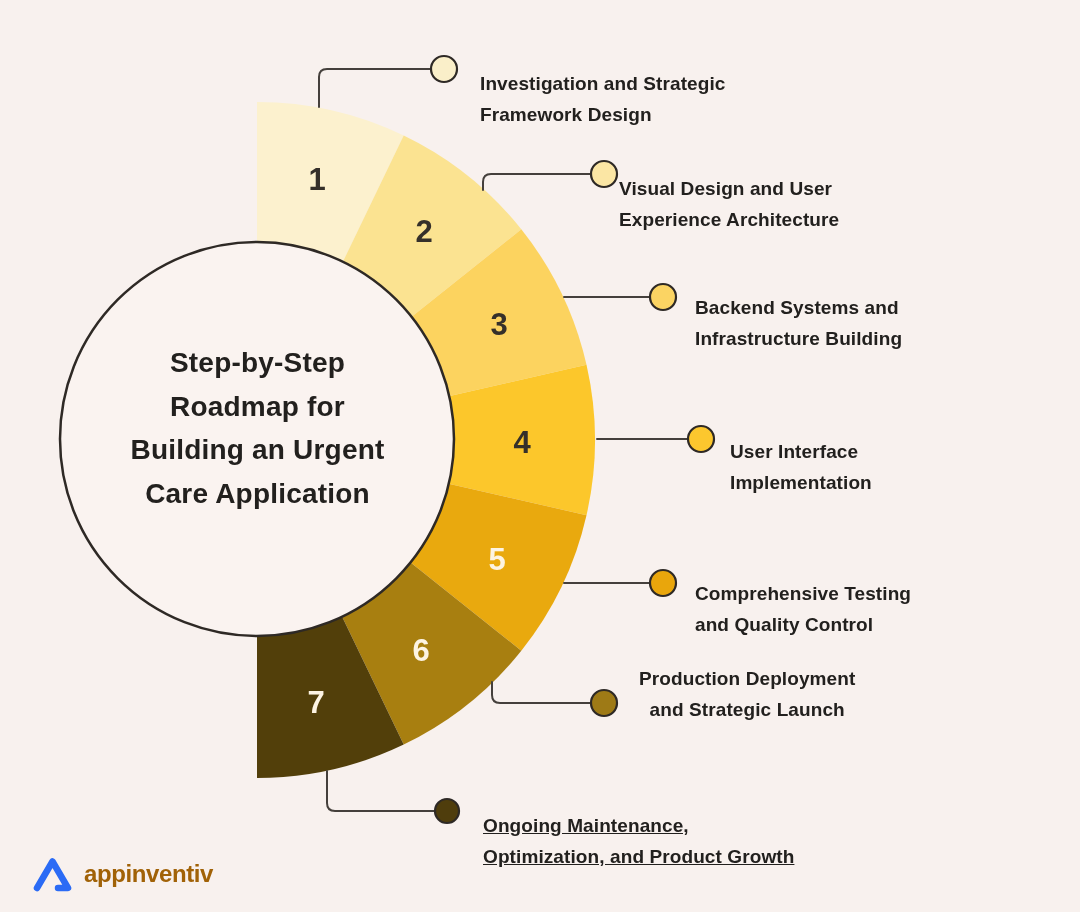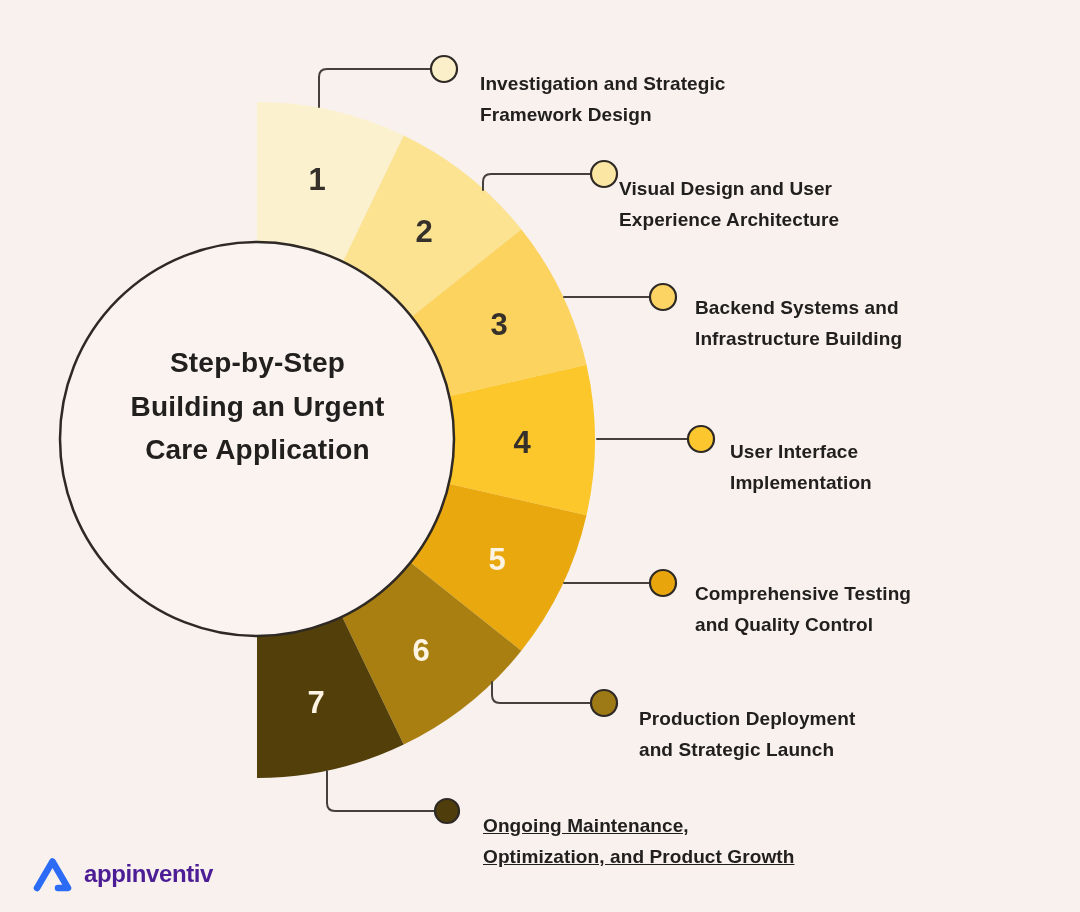--- a/index.html
+++ b/index.html
@@ -31,21 +31,21 @@
     font-size:19px;font-weight:700;line-height:31px;
     color:#22201E;white-space:nowrap;letter-spacing:0.1px;margin-top:16px;
   }
   .logo{
     position:absolute;left:30px;top:856px;
     display:flex;align-items:center;
   }
   .logo-mark{position:relative;width:50px;height:36px;}
   .logo-mark svg{position:static;}
   .logo-text{
-    font-size:24px;font-weight:700;color:#4c1d95;
+    font-size:24px;font-weight:700;color:#a16207;
     letter-spacing:-0.4px;margin-left:4px;
   }
 </style>
 </head>
 <body>
 
 <div class="canvas">
 
   <svg class="chart-svg" viewBox="0 0 1080 912">
 
@@ -79,20 +79,21 @@
     <circle class="dot" cx="604" cy="174" r="13" fill="#FBE6A4"></circle>
     <circle class="dot" cx="663" cy="297" r="13" fill="#FBD463"></circle>
     <circle class="dot" cx="701" cy="439" r="13" fill="#FCC72E"></circle>
     <circle class="dot" cx="663" cy="583" r="13" fill="#E9A60C"></circle>
     <circle class="dot" cx="604" cy="703" r="13" fill="#9E7A16"></circle>
     <circle class="dot" cx="447" cy="811" r="12" fill="#4F3D0C"></circle>
   </svg>
 
   <div class="chart-title">
     <div>Step-by-Step</div>
+    <div>Roadmap for</div>
     <div>Building an Urgent</div>
     <div>Care Application</div>
   </div>
 
   <div class="step-label" style="left:480px;top:52px;">
     <div>Investigation and Strategic</div>
     <div>Framework Design</div>
   </div>
   <div class="step-label" style="left:619px;top:157px;">
     <div>Visual Design and User</div>
@@ -103,21 +104,21 @@
     <div>Infrastructure Building</div>
   </div>
   <div class="step-label" style="left:730px;top:420px;">
     <div>User Interface</div>
     <div>Implementation</div>
   </div>
   <div class="step-label" style="left:695px;top:562px;">
     <div>Comprehensive Testing</div>
     <div>and Quality Control</div>
   </div>
-  <div class="step-label" style="left:639px;top:687px;">
+  <div class="step-label" style="left:639px;top:647px;text-align:center;">
     <div>Production Deployment</div>
     <div>and Strategic Launch</div>
   </div>
   <div class="step-label" style="left:483px;top:794px;text-decoration:underline;">
     <div>Ongoing Maintenance,</div>
     <div>Optimization, and Product Growth</div>
   </div>
 
   <div class="logo">
     <div class="logo-mark">

